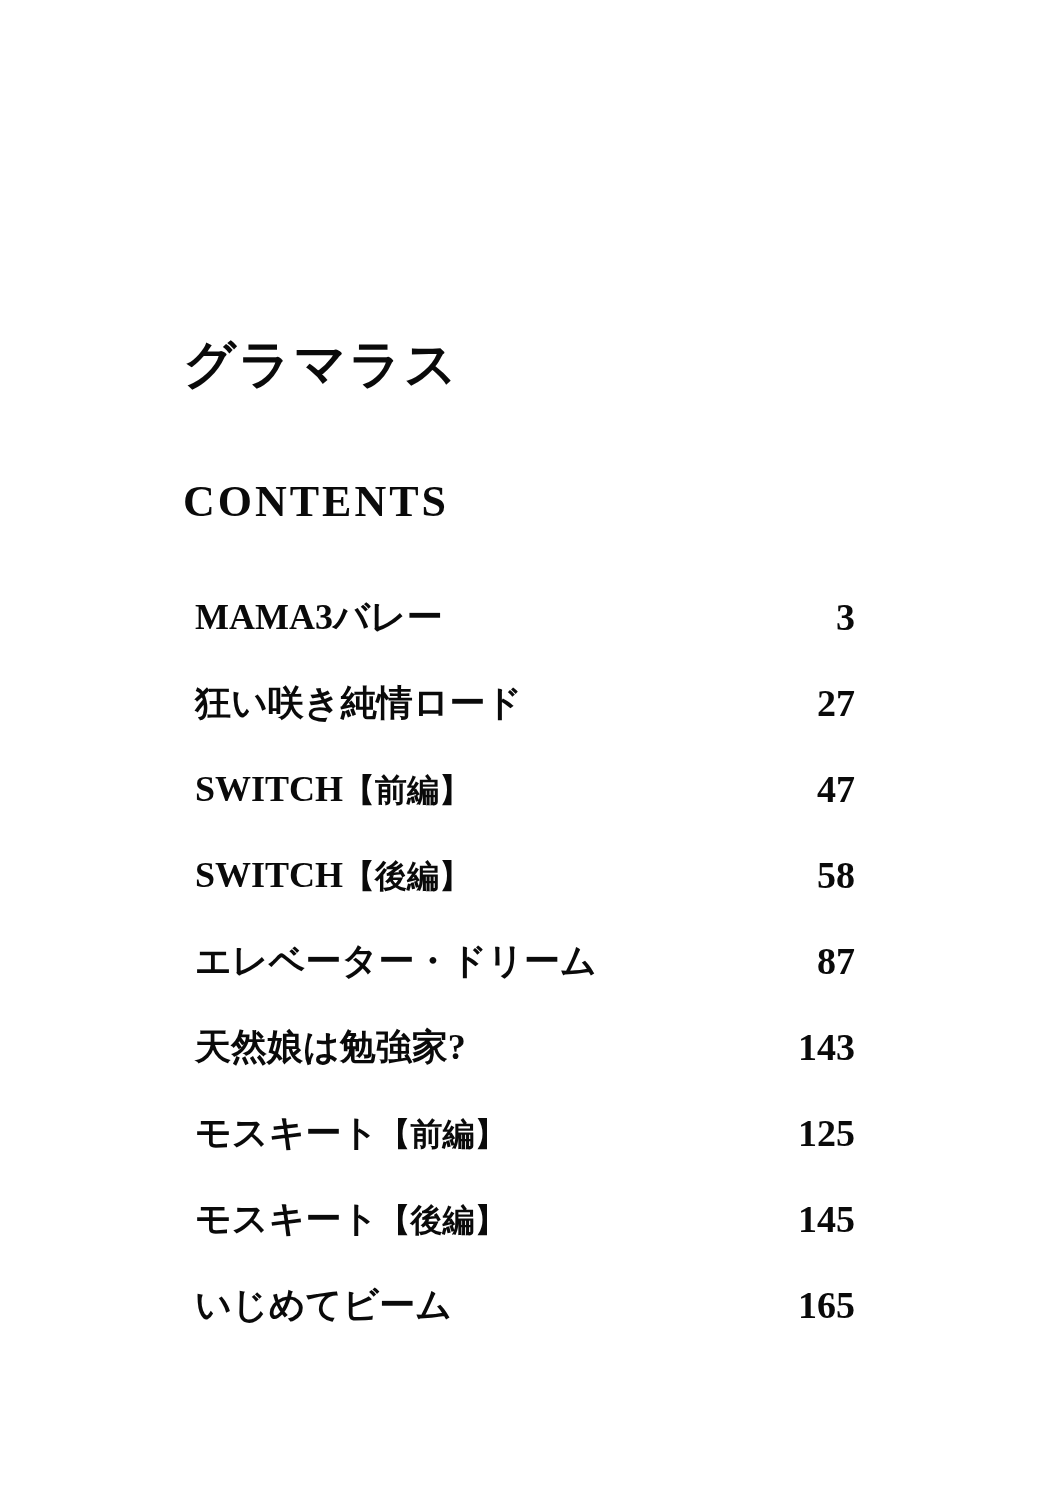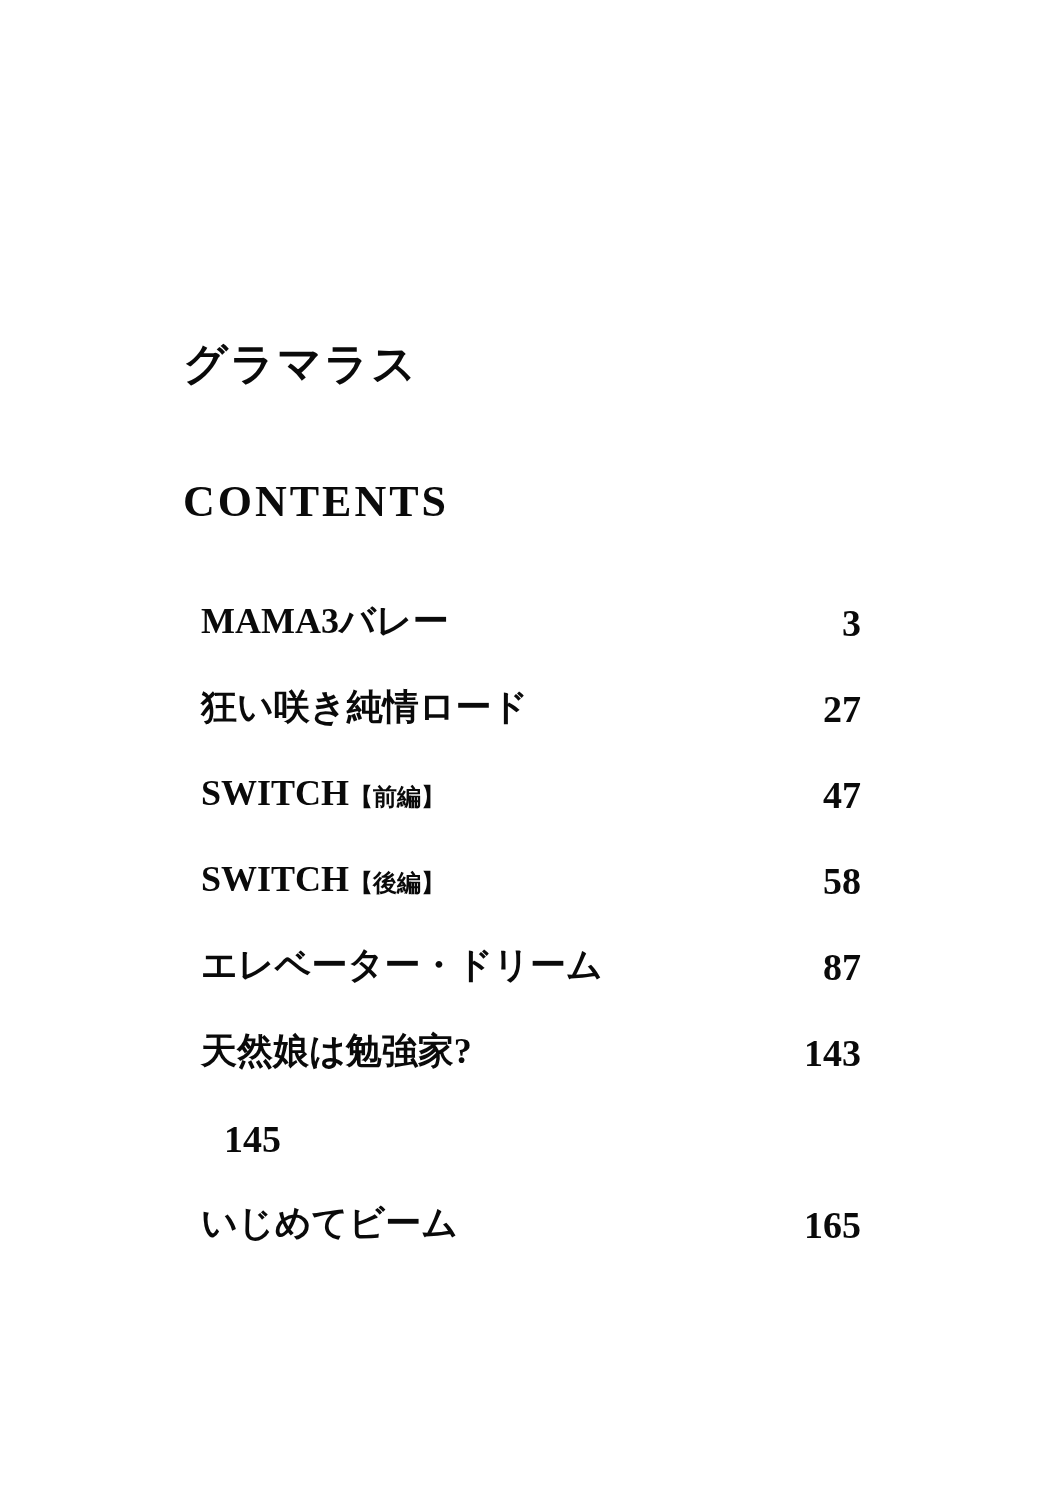--- a/index.html
+++ b/index.html
@@ -19,21 +19,21 @@
       position: absolute;
       left: 0;
       top: 0;
       width: 1058px;
       height: 1500px;
     }
     .title {
       position: absolute;
       left: 183px;
       top: 322px;
-      font-size: 44px;
+      font-size: 52px;
       line-height: 84px;
       font-weight: bold;
       letter-spacing: 2px;
       white-space: nowrap;
     }
     .contents-heading {
       position: absolute;
       left: 183px;
       top: 477px;
       font-family: "Liberation Serif", "DejaVu Serif", serif;
@@ -41,41 +41,41 @@
       line-height: 50px;
       font-weight: bold;
       letter-spacing: 3px;
       white-space: nowrap;
     }
     .toc {
       position: absolute;
       left: 183px;
       top: 562px;
       width: 660px;
-      margin: 18px;
+      margin: 12px;
       padding: 0;
       list-style: none;
     }
     .toc-entry {
       display: flex;
       justify-content: space-between;
       align-items: center;
       height: 86px;
       margin: 0;
       padding: 0;
     }
     .toc-title {
       font-family: "Liberation Serif", "DejaVu Serif", serif;
       font-size: 36px;
       font-weight: bold;
       line-height: 50px;
       white-space: nowrap;
     }
     .toc-title .suffix {
-      font-size: 24px;
+      font-size: 32px;
       font-weight: bold;
     }
     .toc-page {
       font-family: "Liberation Serif", "DejaVu Serif", serif;
       font-size: 38px;
       font-weight: bold;
       line-height: 50px;
       text-align: right;
       min-width: 80px;
     }
@@ -108,20 +108,25 @@
     </li>
     <li class="toc-entry">
       <span class="toc-title"><span>エレベーター・ドリーム</span><span class="suffix"></span></span>
       <span class="toc-page">87</span>
     </li>
     <li class="toc-entry">
       <span class="toc-title"><span>天然娘は勉強家?</span><span class="suffix"></span></span>
       <span class="toc-page">143</span>
     </li>
     <li class="toc-entry">
+      <span class="toc-title"><span>モスキート</span><span class="suffix">【前編】</span></span>
+      <span class="toc-page">125</span>
+    </li>
+    <li class="toc-entry">
+      <span class="toc-title"><span>モスキート</span><span class="suffix">【後編】</span></span>
       <span class="toc-page">145</span>
     </li>
     <li class="toc-entry">
       <span class="toc-title"><span>いじめてビーム</span><span class="suffix"></span></span>
       <span class="toc-page">165</span>
     </li>
   </ul>
 
 </div>
 

